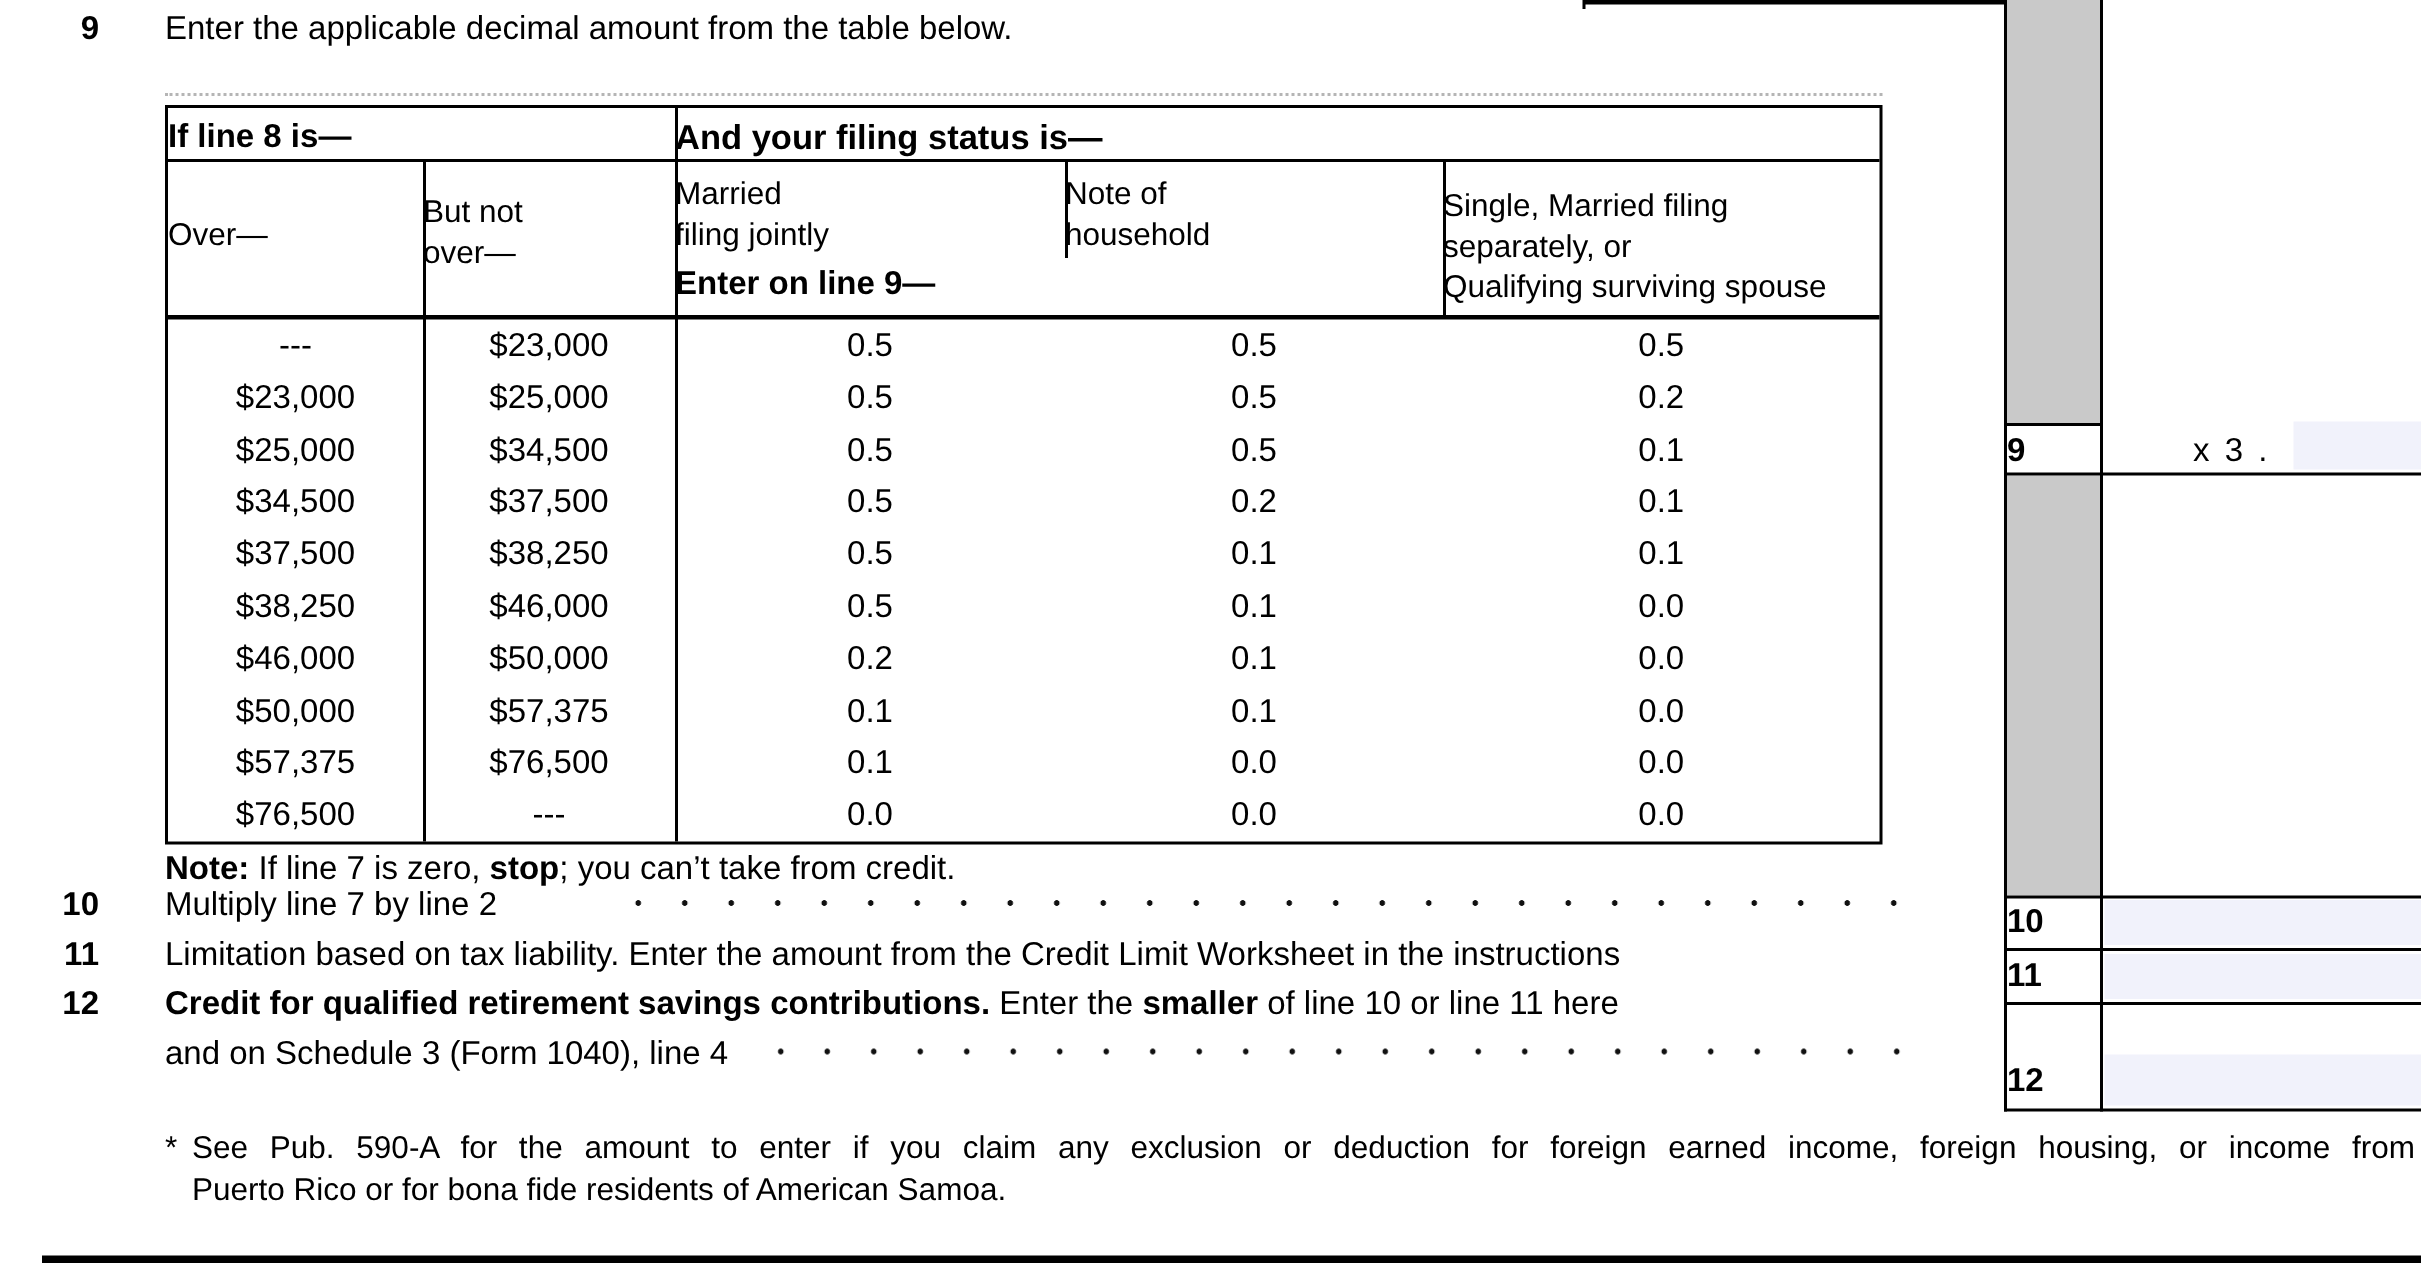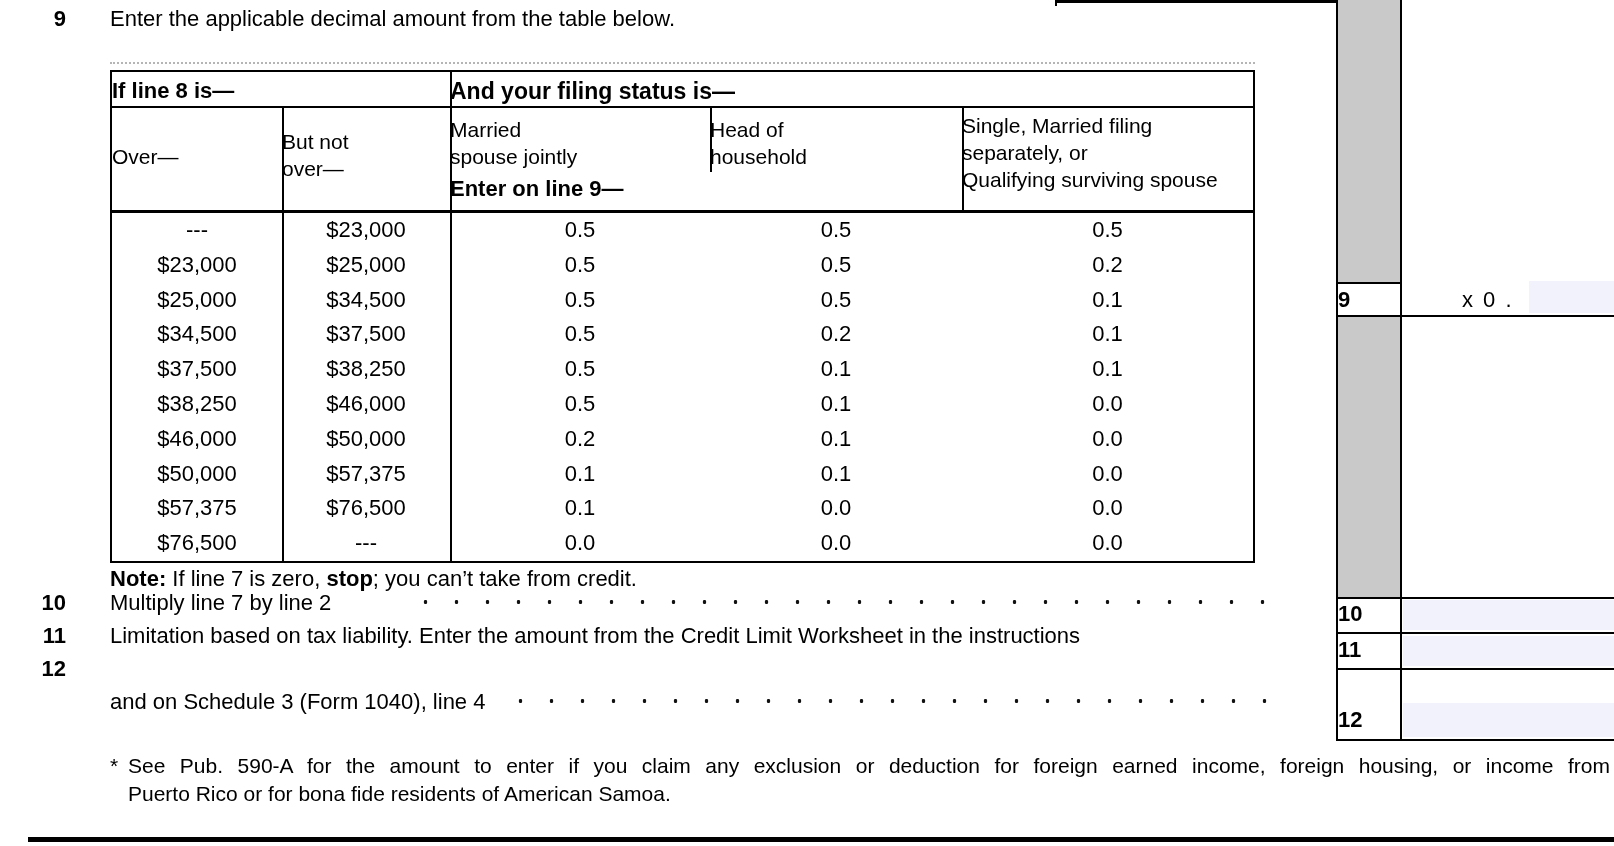--- a/index.html
+++ b/index.html
@@ -50,24 +50,24 @@
     <div class="vline" style="left:598px;top:34px;height:66px;"></div>
     <div class="vline" style="left:850px;top:34px;height:104px;"></div>
 
     <div class="abs b ctr" style="left:0;top:6px;width:338px;">If line 8 is—</div>
     <div class="abs b ctr fs23" style="left:338px;top:6px;width:670px;">And your filing status is—</div>
 
     <div class="abs ctr fs21" style="left:0;top:72px;width:170px;">Over—</div>
     <div class="abs ctr prewrap fs21" style="left:170px;top:56px;width:168px;line-height:27px;">But not
 over—</div>
     <div class="abs ctr prewrap fs21" style="left:338px;top:44px;width:260px;line-height:27px;">Married
-spouse jointly</div>
-    <div class="abs ctr prewrap fs21" style="left:598px;top:44px;width:252px;line-height:27px;">Head of
+filing jointly</div>
+    <div class="abs ctr prewrap fs21" style="left:598px;top:44px;width:252px;line-height:27px;">Note of
 household</div>
-    <div class="abs ctr prewrap fs21" style="left:850px;top:40px;width:351px;line-height:27px;">Single, Married filing
+    <div class="abs ctr prewrap fs21" style="left:850px;top:52px;width:351px;line-height:27px;">Single, Married filing
 separately, or
 Qualifying surviving spouse</div>
     <div class="abs b ctr" style="left:338px;top:104px;width:512px;">Enter on line 9—</div>
 
     <div class="abs" style="left:0;top:141px;width:1141px;height:348px;" id="tbody">
         <div class="trow">
           <span class="tcell" style="left: 0px; width: 170px;">---</span>
           <span class="tcell" style="left: 170px; width: 168px;">$23,000</span>
           <span class="tcell" style="left: 338px; width: 260px;">0.5</span>
           <span class="tcell" style="left: 598px; width: 252px;">0.5</span>
@@ -144,40 +144,43 @@
   </div>
 
   <div class="abs b rt" style="left:28px;top:590px;width:38px;">10</div>
   <div class="abs" style="left:110px;top:590px;">Multiply line 7 by line 2</div>
   <div class="dots" style="left:410px;top:590px;width:880px;"></div>
 
   <div class="abs b rt" style="left:28px;top:623px;width:38px;">11</div>
   <div class="abs" style="left:110px;top:623px;">Limitation based on tax liability. Enter the amount from the Credit Limit Worksheet in the instructions</div>
 
   <div class="abs b rt" style="left:28px;top:656px;width:38px;">12</div>
+  <div class="abs" style="left:110px;top:656px;width:1230px;">
+    <span class="b">Credit for qualified retirement savings contributions.</span><span> Enter the </span><span class="b">smaller</span><span> of line 10 or line 11 here</span>
+  </div>
   <div class="abs" style="left:110px;top:689px;">and on Schedule 3 (Form 1040), line 4</div>
   <div class="dots" style="left:505px;top:689px;width:785px;"></div>
 
   <div class="gray" style="left:1338px;top:0;width:62px;height:282px;"></div>
   <div class="gray" style="left:1338px;top:317px;width:62px;height:280px;"></div>
   <div class="vline" style="left:1336px;top:0;height:741px;"></div>
   <div class="vline" style="left:1400px;top:0;height:741px;"></div>
   <div class="hline" style="left:1336px;top:282px;width:66px;"></div>
   <div class="hline" style="left:1336px;top:315px;width:278px;"></div>
   <div class="hline" style="left:1336px;top:597px;width:278px;"></div>
   <div class="hline" style="left:1336px;top:632px;width:278px;"></div>
   <div class="hline" style="left:1336px;top:668px;width:278px;"></div>
   <div class="hline" style="left:1336px;top:739px;width:278px;"></div>
 
   <div class="abs b ctr" style="left:1338px;top:287px;width:62px;">9</div>
   <div class="abs b ctr" style="left:1338px;top:601px;width:62px;">10</div>
   <div class="abs b ctr" style="left:1338px;top:637px;width:62px;">11</div>
   <div class="abs b ctr" style="left:1338px;top:707px;width:62px;">12</div>
 
-  <div class="abs" style="left:1462px;top:287px;letter-spacing:2px;">x 0 .</div>
+  <div class="abs" style="left:1462px;top:287px;letter-spacing:2px;">x 3 .</div>
   <input class="entry" style="left: 1529px; top: 281px; width: 85px; height: 32px;" aria-label="line 9 decimal entry">
   <input class="entry" style="left: 1403px; top: 600px; width: 211px; height: 30px;" aria-label="line 10 amount entry">
   <input class="entry" style="left: 1403px; top: 636px; width: 211px; height: 30px;" aria-label="line 11 amount entry">
   <input class="entry" style="left: 1403px; top: 703px; width: 211px; height: 34px;" aria-label="line 12 amount entry">
 
   <div class="abs fs21" style="left:110px;top:753px;width:16px;">*</div>
   <div class="abs foot1 fs21" style="left:128px;top:753px;width:1482px;">See Pub. 590-A for the amount to enter if you claim any exclusion or deduction for foreign earned income, foreign housing, or income from</div>
   <div class="abs fs21" style="left:128px;top:781px;">Puerto Rico or for bona fide residents of American Samoa.</div>
 
   <div class="abs" style="left:28px;top:837px;width:1586px;height:5px;background:#000;"></div>

